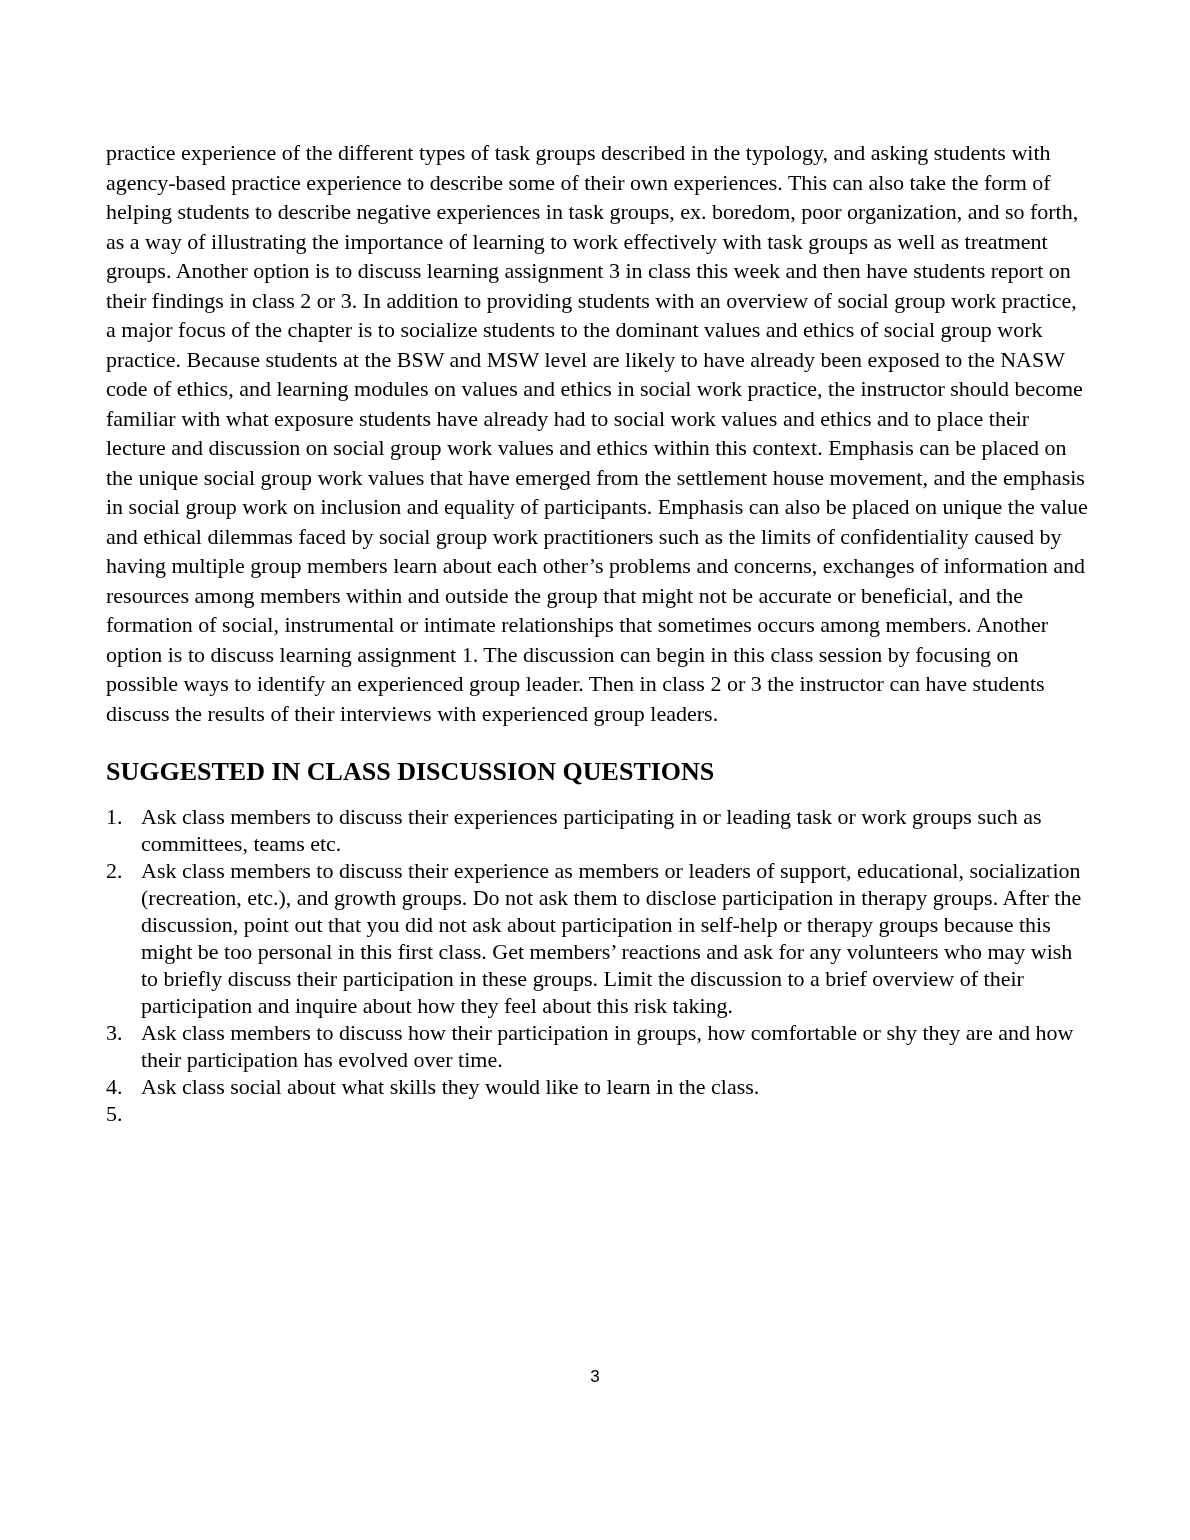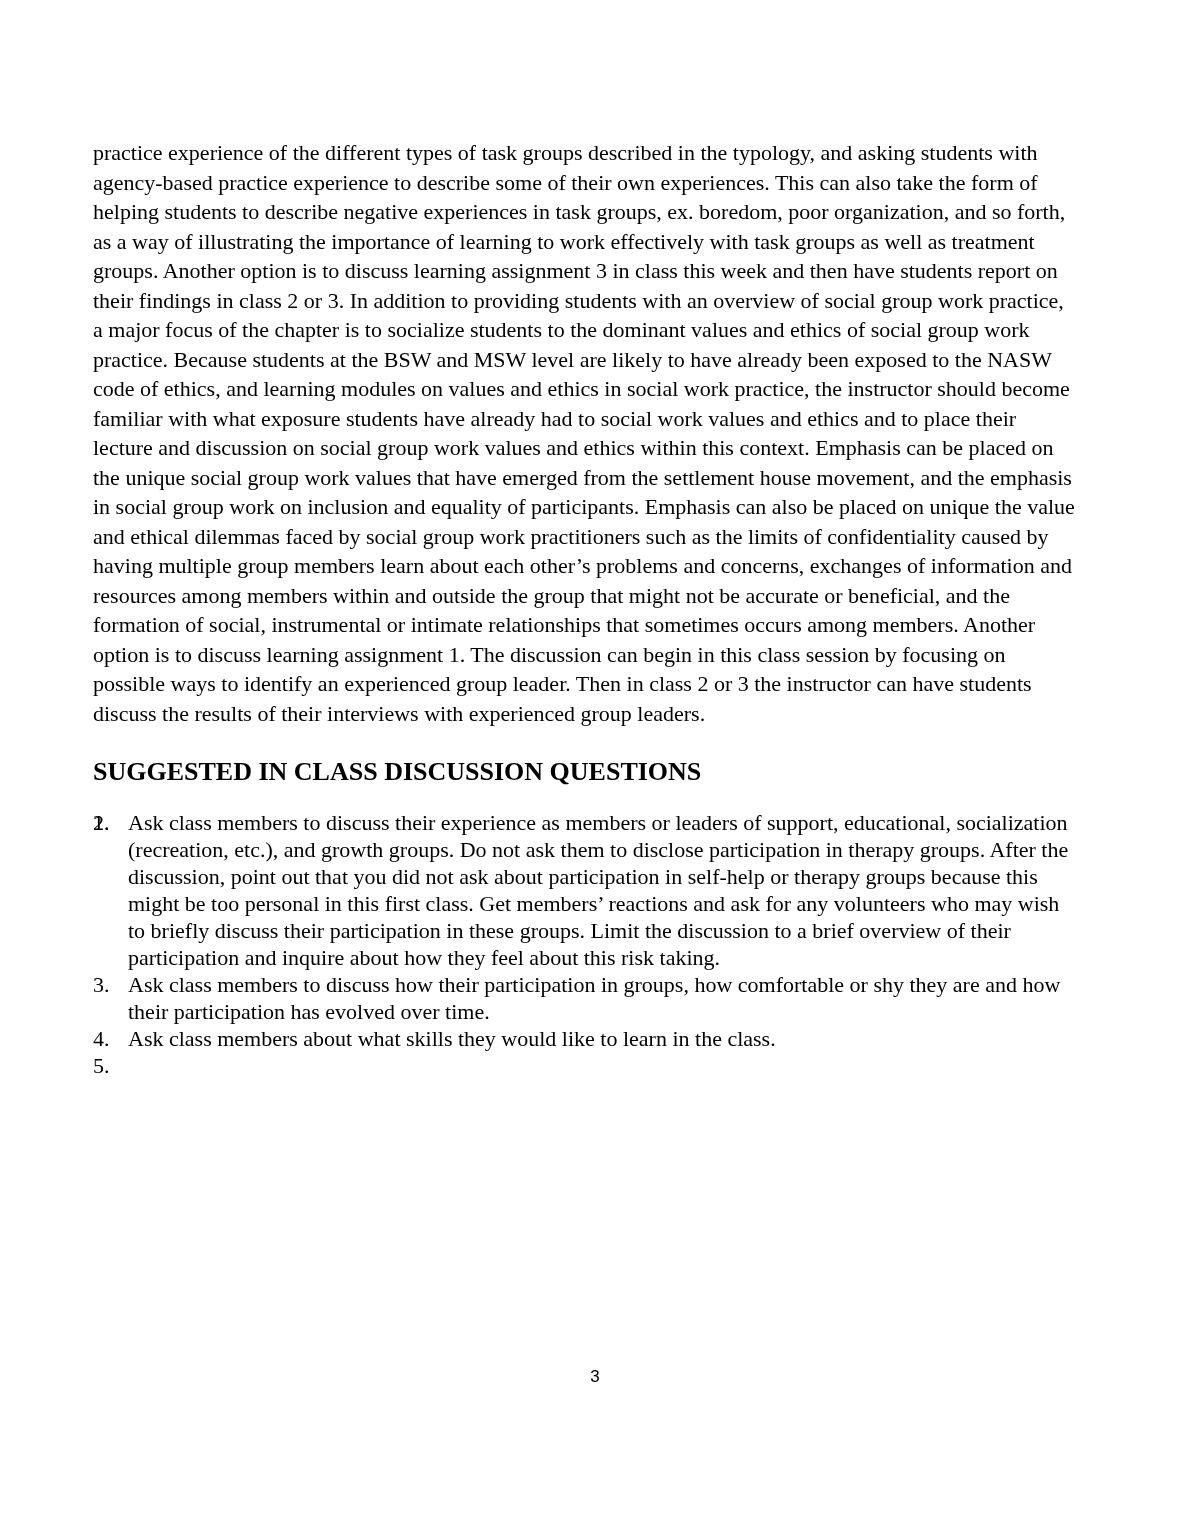--- a/index.html
+++ b/index.html
@@ -10,36 +10,36 @@
     position: relative;
     width: 1190px;
     height: 1540px;
     background: #ffffff;
     color: #000000;
     font-family: "Liberation Serif", serif;
     overflow: hidden;
   }
   .content {
     position: absolute;
-    left: 93px;
+    left: 106px;
     top: 138px;
     width: 982px;
   }
   .body-paragraph {
     font-size: 22px;
     line-height: 29.5px;
     text-align: left;
     color: #000000;
   }
   .section-heading {
     font-size: 26px;
     font-weight: bold;
     line-height: 1.2;
     margin-top: 28px;
-    margin-bottom: 22px;
+    margin-bottom: 16px;
     letter-spacing: 0px;
     color: #000000;
   }
   .question-list {
     list-style: none;
   }
   .question-list li {
     position: relative;
     padding-left: 35px;
     font-size: 22px;
@@ -68,32 +68,33 @@
 <div class="page">
   <div class="content">
 
     <p class="body-paragraph">practice experience of the different types of task groups described in the typology, and asking students with agency-based practice experience to describe some of their own experiences. This can also take the form of helping students to describe negative experiences in task groups, ex. boredom, poor organization, and so forth, as a way of illustrating the importance of learning to work effectively with task groups as well as treatment groups. Another option is to discuss learning assignment 3 in class this week and then have students report on their findings in class 2 or 3. In addition to providing students with an overview of social group work practice, a major focus of the chapter is to socialize students to the dominant values and ethics of social group work practice. Because students at the BSW and MSW level are likely to have already been exposed to the NASW code of ethics, and learning modules on values and ethics in social work practice, the instructor should become familiar with what exposure students have already had to social work values and ethics and to place their lecture and discussion on social group work values and ethics within this context. Emphasis can be placed on the unique social group work values that have emerged from the settlement house movement, and the emphasis in social group work on inclusion and equality of participants. Emphasis can also be placed on unique the value and ethical dilemmas faced by social group work practitioners such as the limits of confidentiality caused by having multiple group members learn about each other’s problems and concerns, exchanges of information and resources among members within and outside the group that might not be accurate or beneficial, and the formation of social, instrumental or intimate relationships that sometimes occurs among members. Another option is to discuss learning assignment 1. The discussion can begin in this class session by focusing on possible ways to identify an experienced group leader. Then in class 2 or 3 the instructor can have students discuss the results of their interviews with experienced group leaders.</p>
 
     <h1 class="section-heading">SUGGESTED IN CLASS DISCUSSION QUESTIONS</h1>
 
     <ol class="question-list">
       <li>
         <span class="num">1.</span>
+        <span>Ask class members to discuss their experiences participating in or leading task or work groups such as committees, teams etc.</span>
       </li>
       <li>
         <span class="num">2.</span>
         <span>Ask class members to discuss their experience as members or leaders of support, educational, socialization (recreation, etc.), and growth groups. Do not ask them to disclose participation in therapy groups. After the discussion, point out that you did not ask about participation in self-help or therapy groups because this might be too personal in this first class. Get members’ reactions and ask for any volunteers who may wish to briefly discuss their participation in these groups. Limit the discussion to a brief overview of their participation and inquire about how they feel about this risk taking.</span>
       </li>
       <li>
         <span class="num">3.</span>
         <span>Ask class members to discuss how their participation in groups, how comfortable or shy they are and how their participation has evolved over time.</span>
       </li>
       <li>
         <span class="num">4.</span>
-        <span>Ask class members about what skills they would like to learn in the class.</span>
+        <span>Ask class social about what skills they would like to learn in the class.</span>
       </li>
       <li>
         <span class="num">5.</span>
       </li>
     </ol>
 
   </div>
 
   <div class="page-footer">3</div>
 </div>

